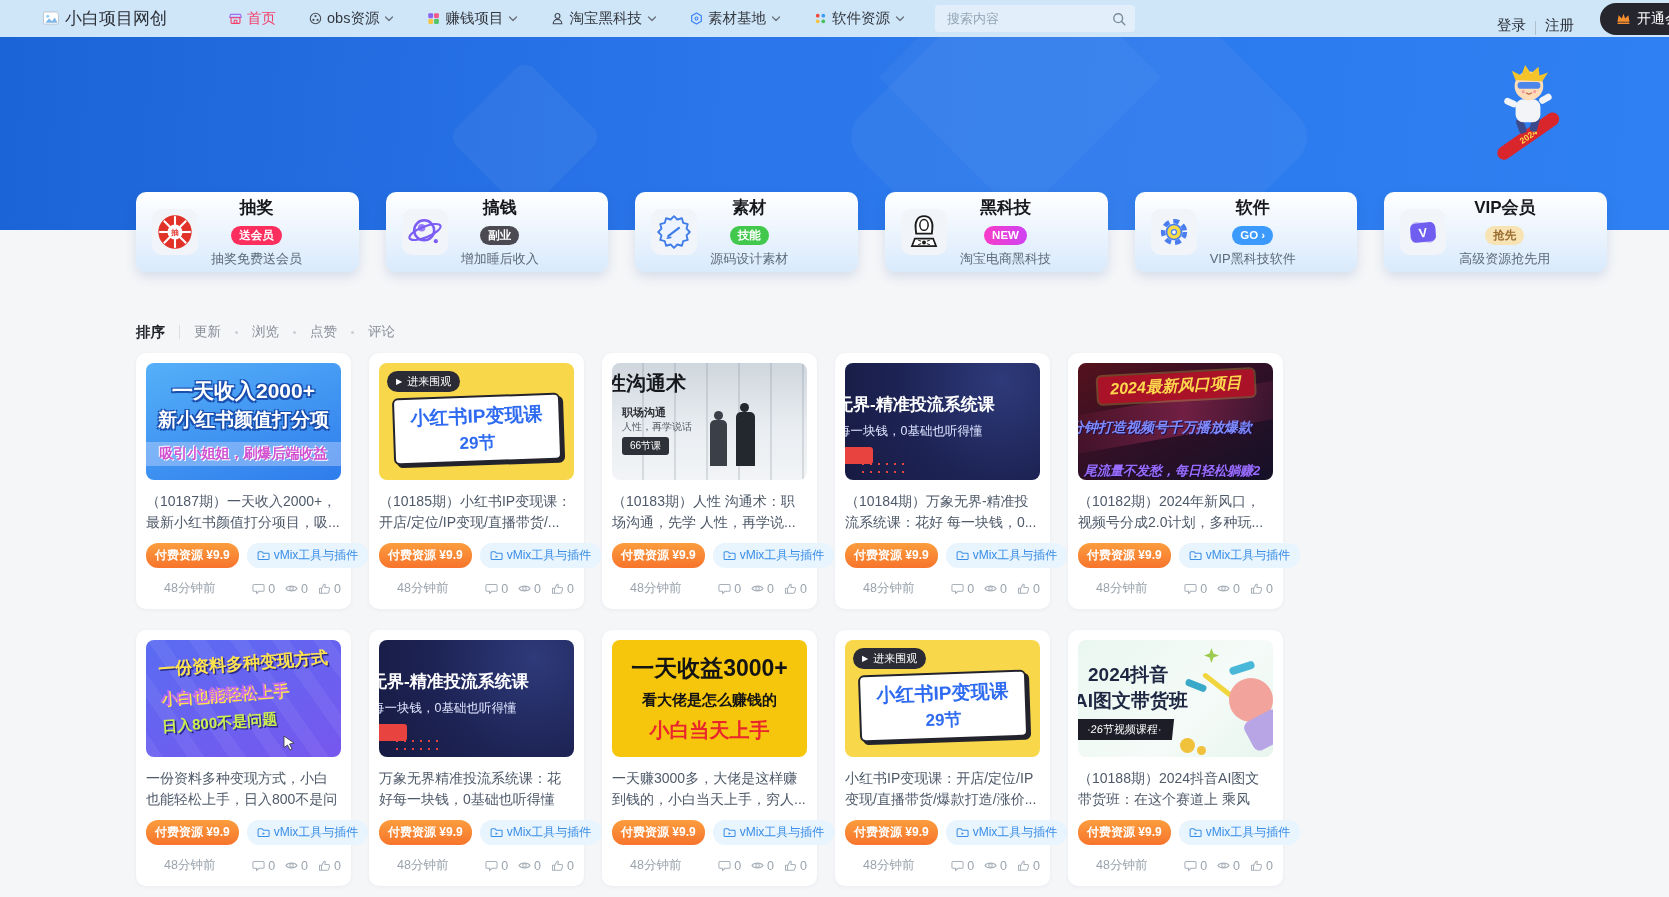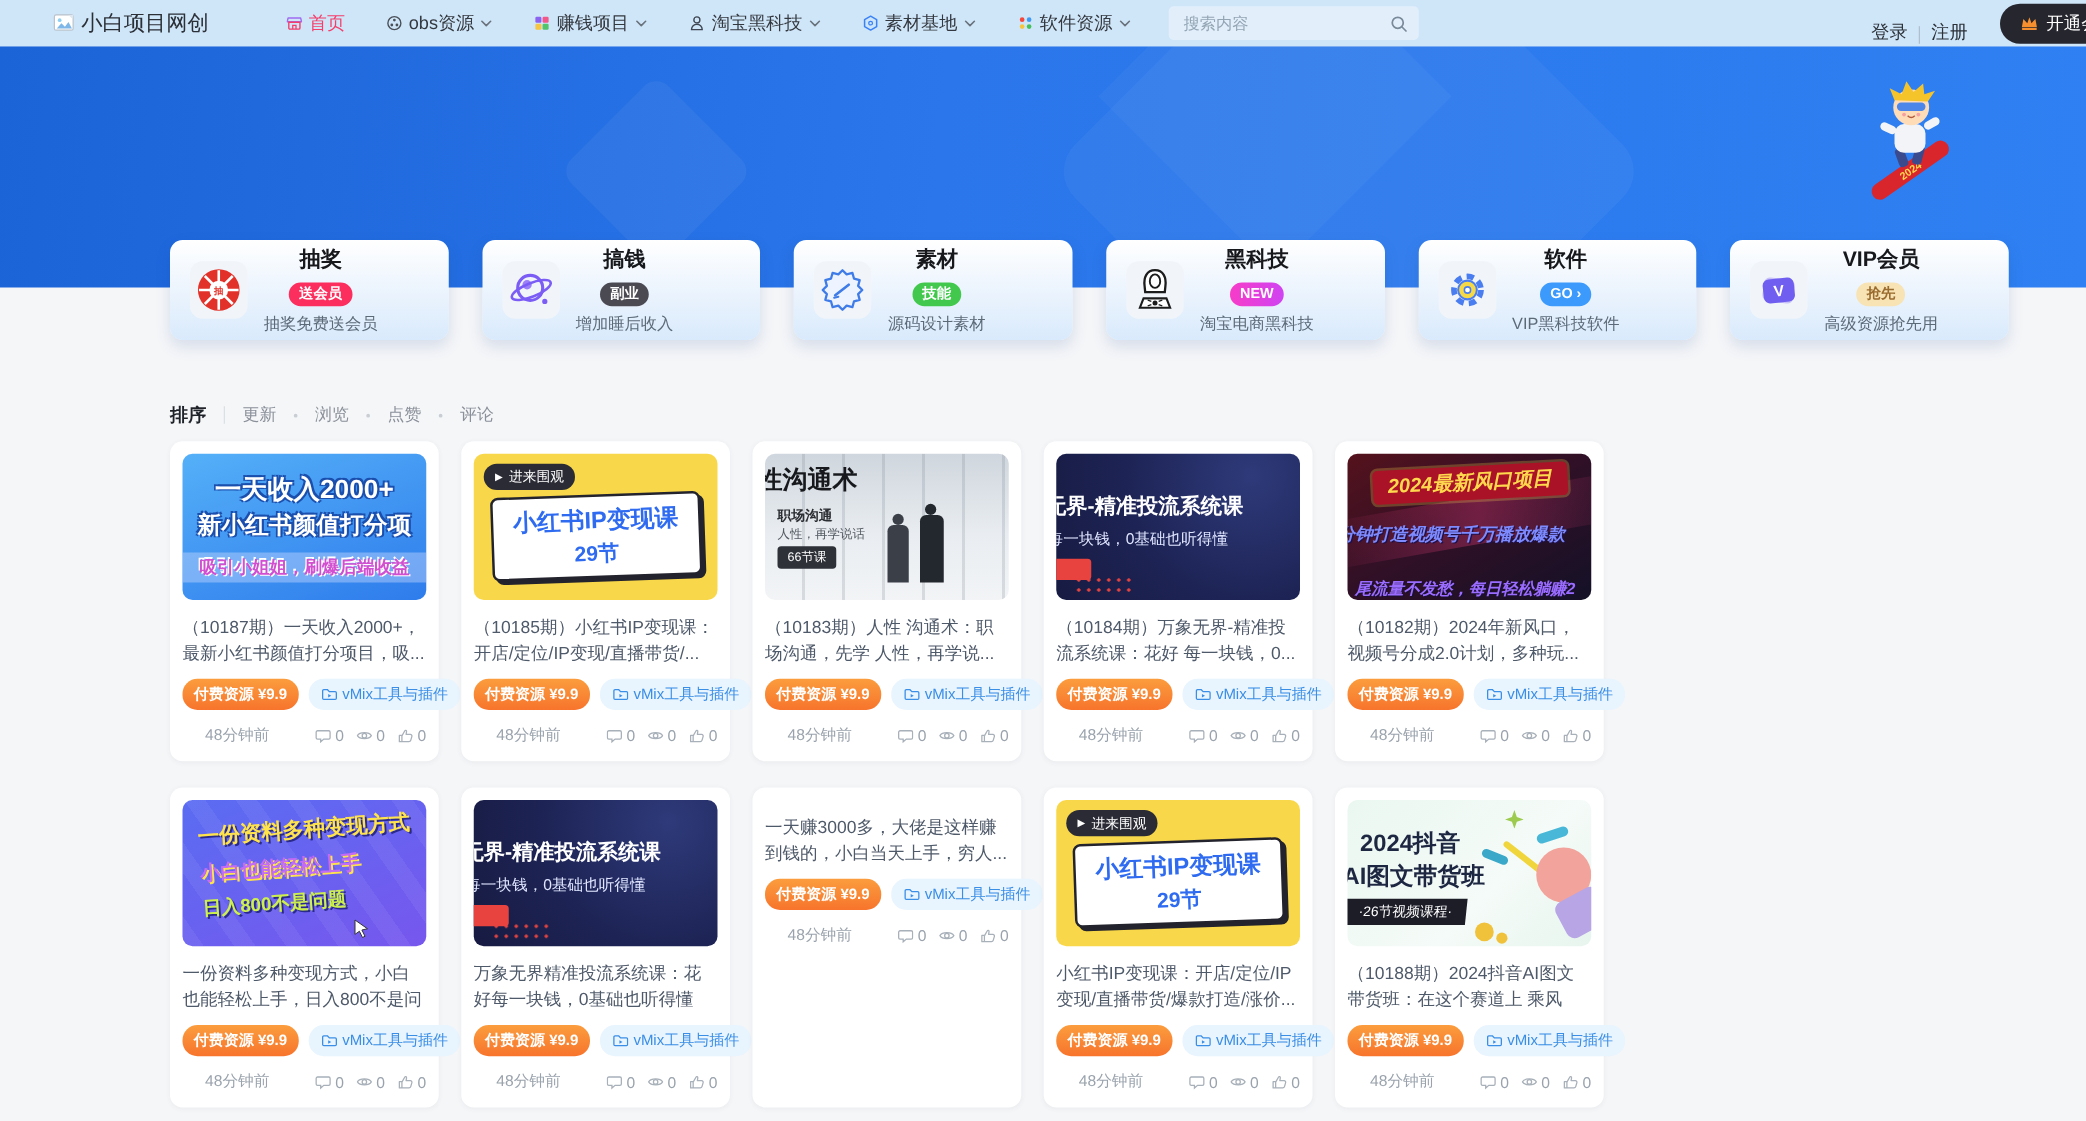--- a/index.html
+++ b/index.html
@@ -719,20 +719,25 @@
               <svg class="ic">
                 <use href="#i-like"></use>
               </svg>
               <i>0</i>
             </span>
         </span>
       </div>
     </article>
 
     <article class="card">
+      <div class="thumb t-money">
+        <div class="tm-line1">一天收益3000+</div>
+        <div class="tm-line2">看大佬是怎么赚钱的</div>
+        <div class="tm-line3">小白当天上手</div>
+      </div>
       <h3 class="card-title">一天赚3000多，大佬是这样赚到钱的，小白当天上手，穷人...</h3>
       <div class="tag-row">
         <span class="price-badge">付费资源 ¥9.9</span>
         <span class="cat-tag">
             <svg class="ic">
               <use href="#i-folder"></use>
             </svg>
             <span>vMix工具与插件</span>
           </span>
       </div>

